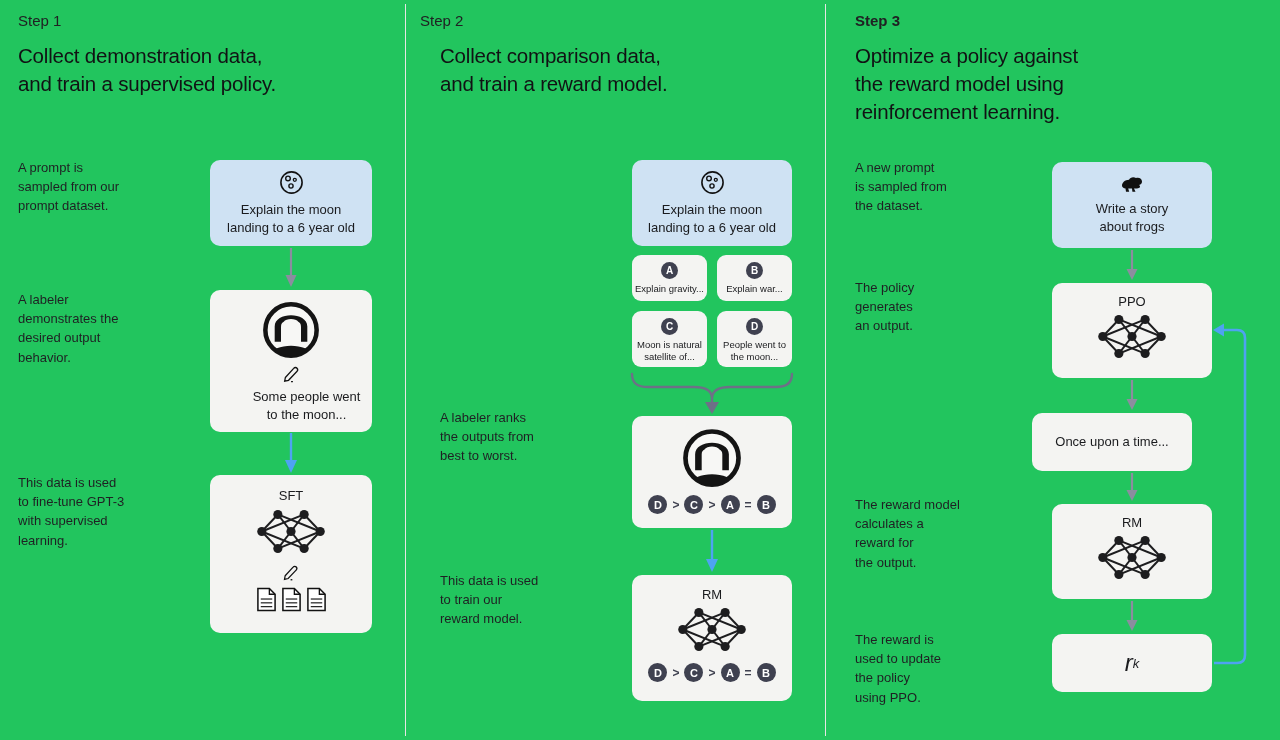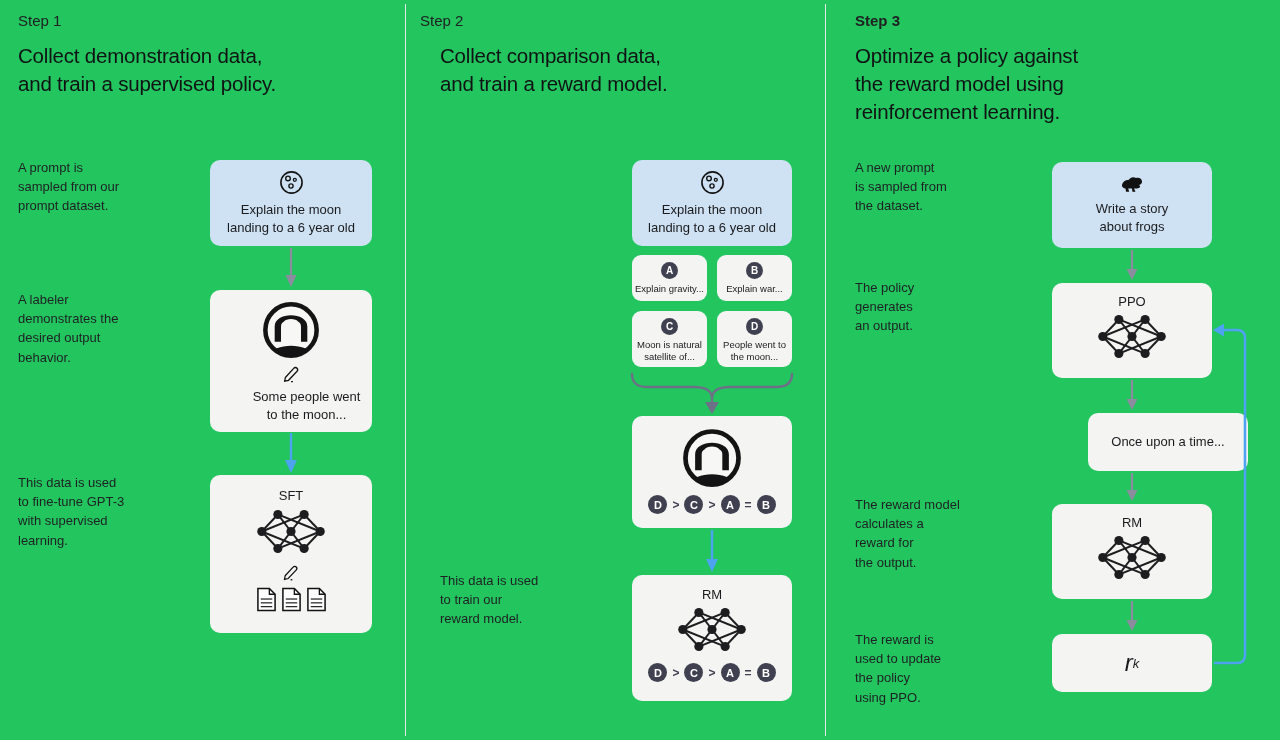--- a/index.html
+++ b/index.html
@@ -164,20 +164,23 @@
           <line x1="5" y1="16.5" x2="17" y2="16.5" stroke="#121212" stroke-width="1.2"></line>
           <line x1="5" y1="20.5" x2="17" y2="20.5" stroke="#121212" stroke-width="1.2"></line>
         </svg>
     </div>
   </div>
 
   <div class="step-label" style="left:420px;top:12px;">Step 2</div>
   <div class="step-title" style="left:440px;top:42px;width:360px;">Collect comparison data,
 and train a reward model.</div>
 
+  <div class="caption" style="left:440px;top:408px;">A labeler ranks
+the outputs from
+best to worst.</div>
   <div class="caption" style="left:440px;top:571px;">This data is used
 to train our
 reward model.</div>
 
   <div class="box prompt-box" style="left:632px;top:160px;width:160px;height:86px;">
     <span>
       <svg width="27" height="27" viewBox="0 0 27 27">
         <circle cx="13.5" cy="13.5" r="10.6" fill="none" stroke="#121212" stroke-width="1.6"></circle>
         <circle cx="10" cy="9.4" r="2.3" fill="none" stroke="#121212" stroke-width="1.4"></circle>
         <circle cx="16.8" cy="10.8" r="1.5" fill="none" stroke="#121212" stroke-width="1.3"></circle>
@@ -356,21 +359,21 @@
     </span>
   </div>
 
   <div class="arrow" style="left:1125px;top:380px;">
     <svg width="14" height="31" viewBox="0 0 14 31">
       <line x1="7" y1="0" x2="7" y2="20" stroke="#8b8d9f" stroke-width="2.2"></line>
       <polygon points="1.5,19 12.5,19 7,30" fill="#8b8d9f"></polygon>
     </svg>
   </div>
 
-  <div class="box panel" style="left:1088px;top:413px;width:160px;height:58px;justify-content:center;">
+  <div class="box panel" style="left:1032px;top:413px;width:160px;height:58px;justify-content:center;">
     <div class="box-text">Once upon a time...</div>
   </div>
 
   <div class="arrow" style="left:1125px;top:473px;">
     <svg width="14" height="29" viewBox="0 0 14 29">
       <line x1="7" y1="0" x2="7" y2="18" stroke="#8b8d9f" stroke-width="2.2"></line>
       <polygon points="1.5,17 12.5,17 7,28" fill="#8b8d9f"></polygon>
     </svg>
   </div>
 

